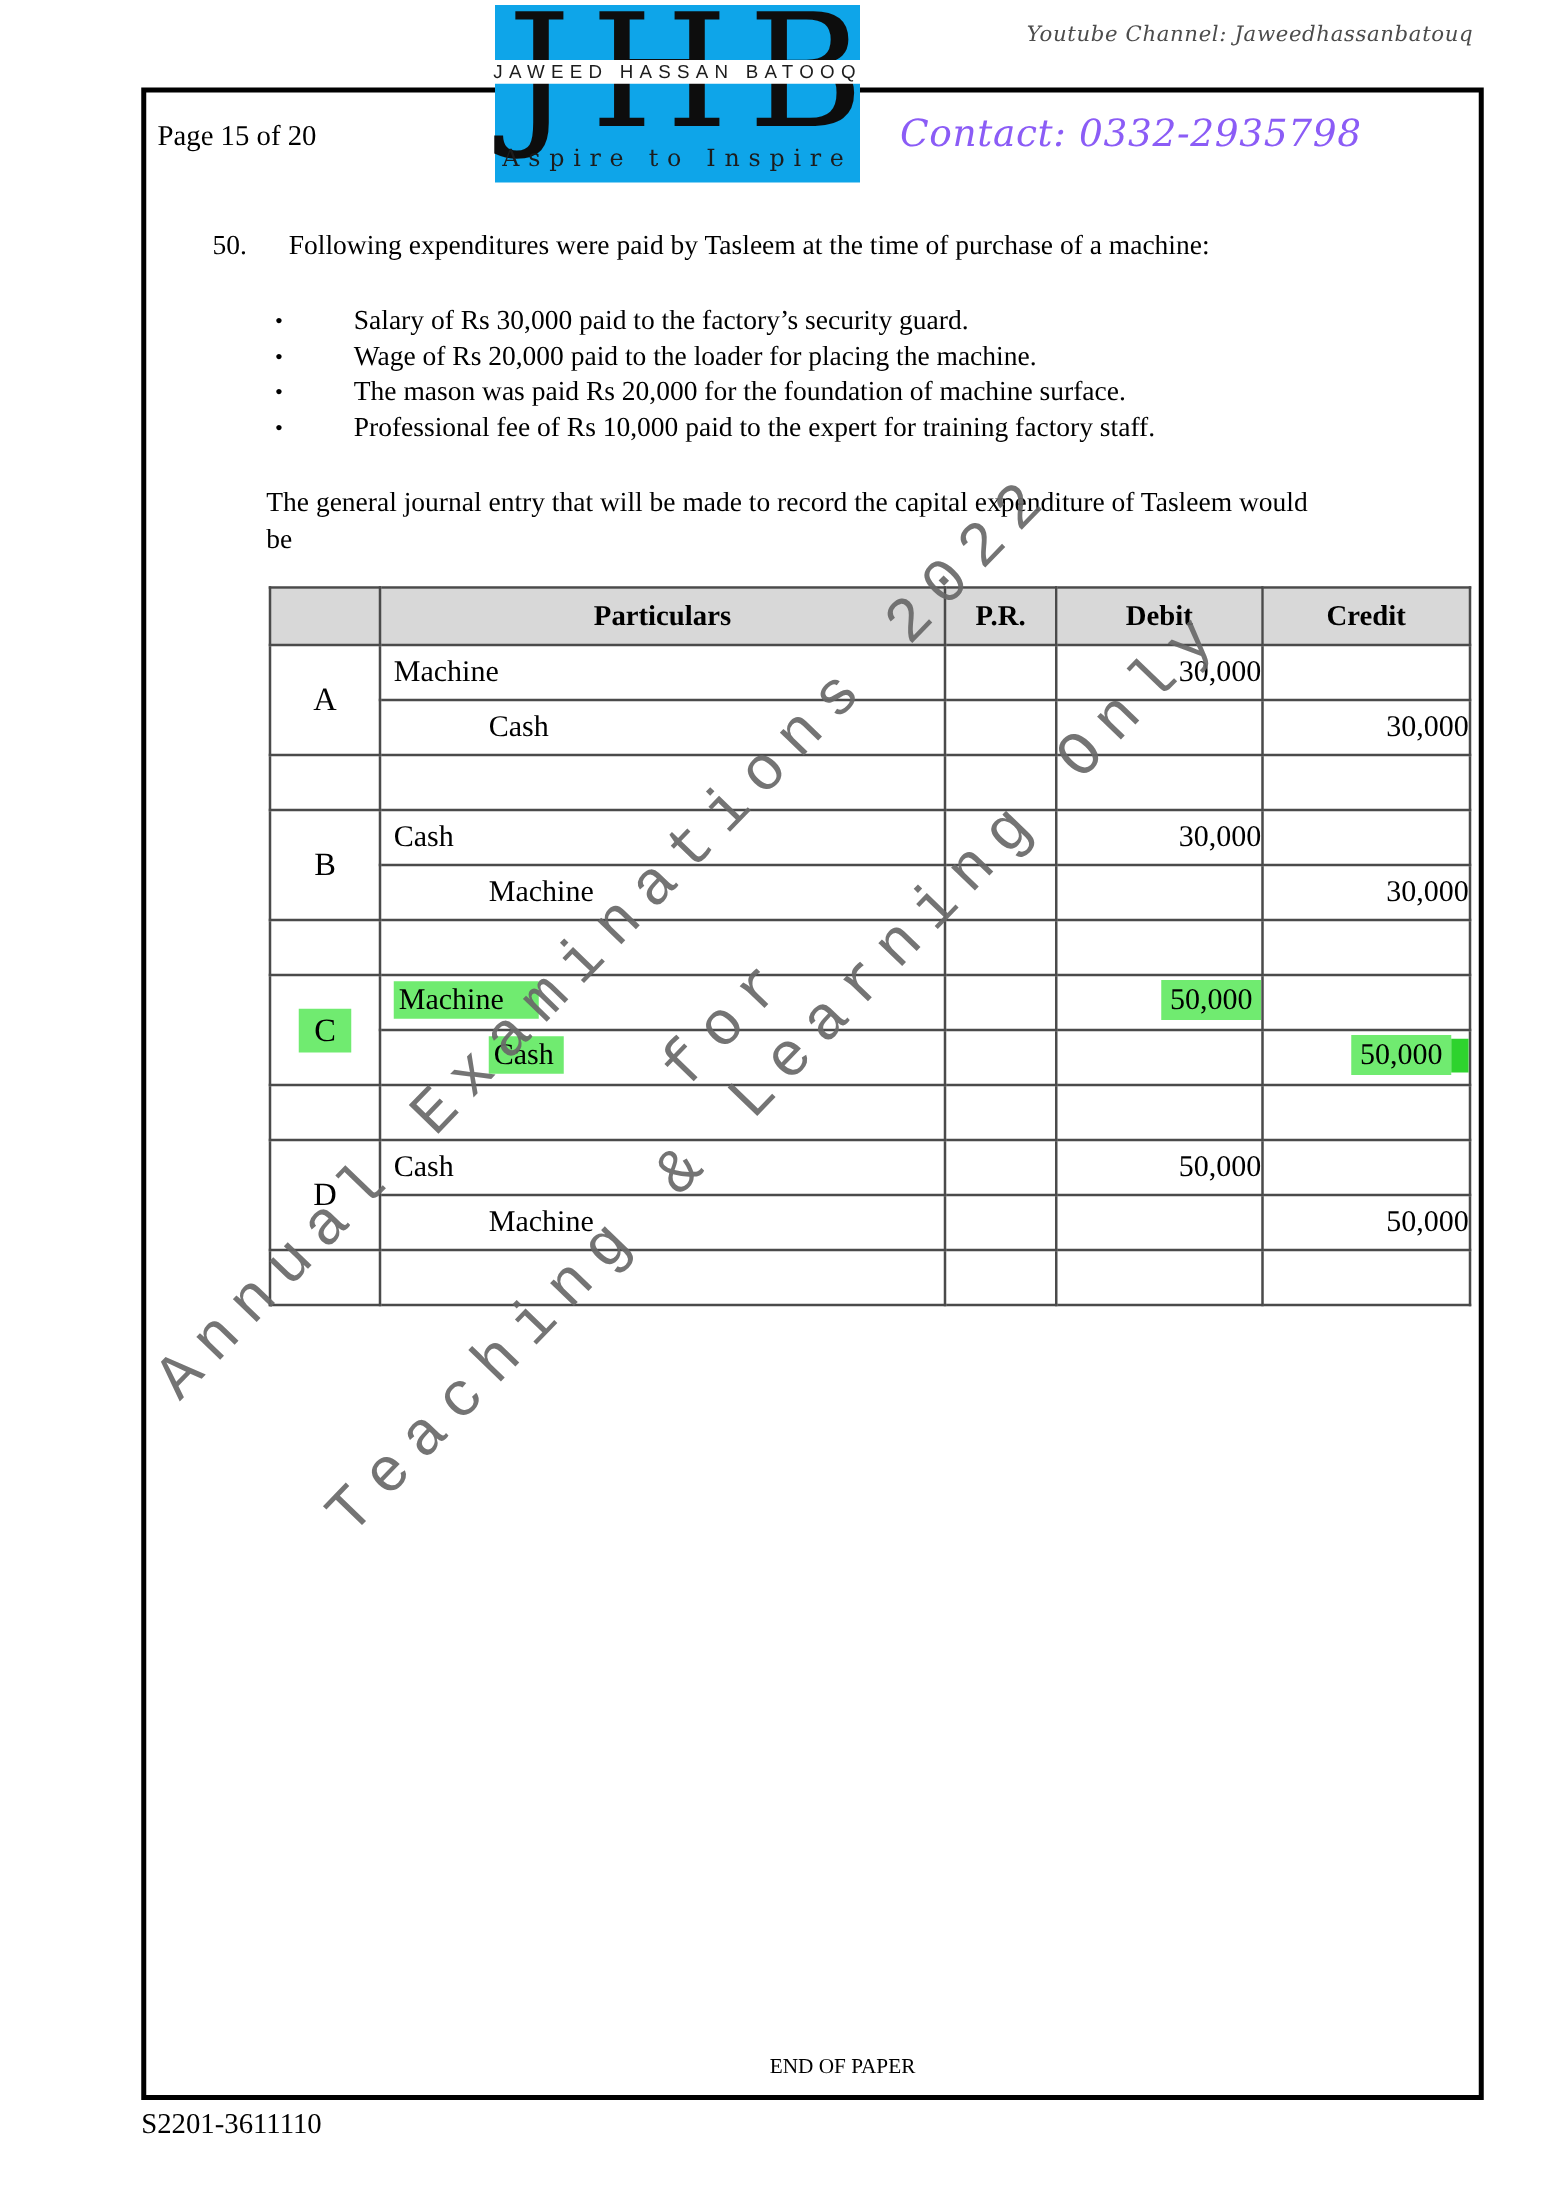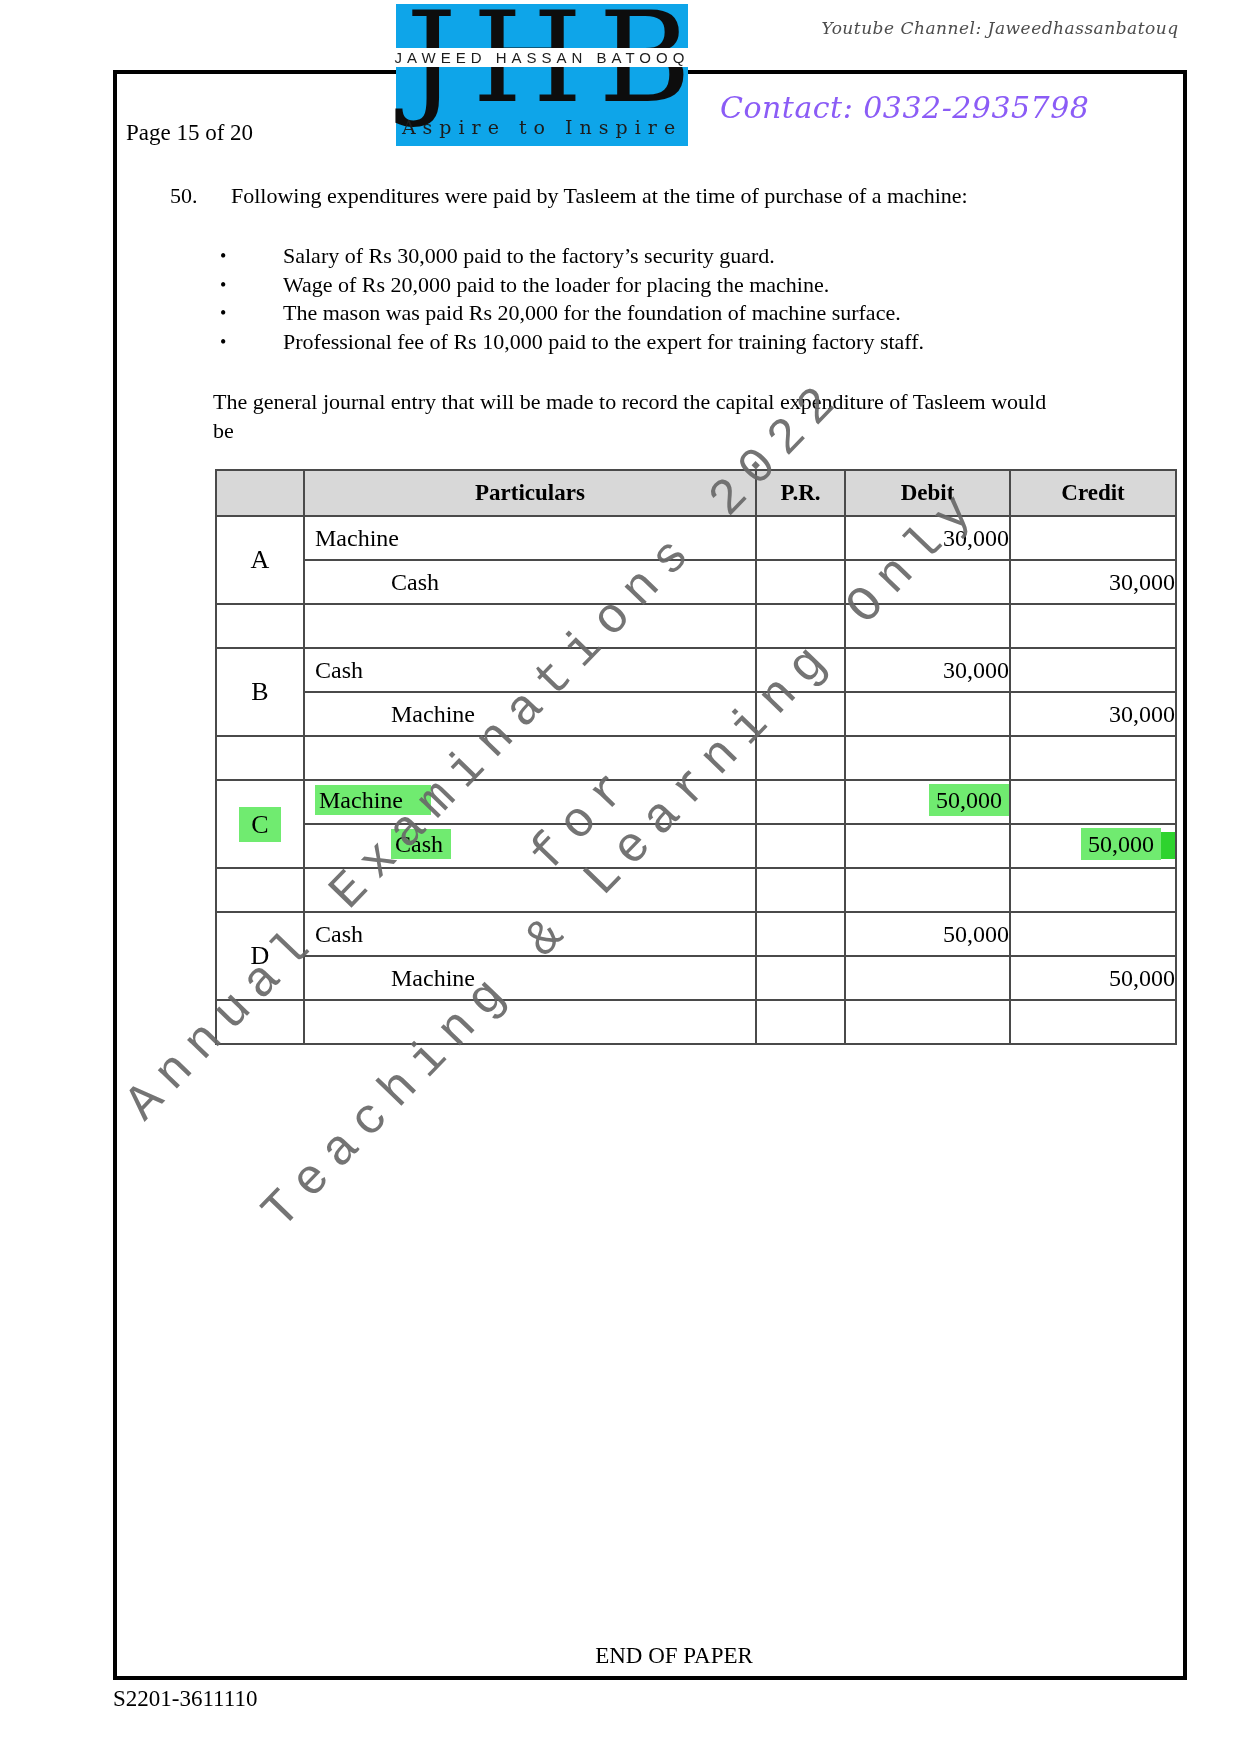--- a/index.html
+++ b/index.html
@@ -33,21 +33,21 @@
   }
   .logo-tagline{
     position:absolute;top:112px;left:0;width:100%;text-align:center;
     font-family:"DejaVu Serif", serif;font-size:19px;letter-spacing:7px;color:#1c1c1c;
   }
   .contact-line{
     position:absolute;top:90px;left:720px;width:280px;
     font-family:"DejaVu Serif", serif;font-style:italic;font-size:30px;color:#8b5cf6;
     letter-spacing:.5px;white-space:nowrap;
   }
-  .page-label{position:absolute;top:96px;left:126px;font-size:23px;margin-top:24px;}
+  .page-label{position:absolute;top:96px;left:126px;font-size:23px;}
   
   .question{position:absolute;top:183px;left:152px;width:910px;font-size:22px;}
   .q-row{display:flex;margin-left:18px;}
   .q-num{width:61px;flex:none;}
   .q-text{flex:1;}
   .bullets{margin-top:33px;}
   .bullet-row{display:flex;line-height:28.5px;}
   .bullet-dot{width:63px;flex:none;padding-left:68px;box-sizing:content-box;font-size:18px;}
   .bullet-text{flex:1;}
   .q-prompt{margin-top:31px;margin-left:61px;width:850px;line-height:29px;}
@@ -81,21 +81,21 @@
   .wm{
     position:absolute;white-space:nowrap;pointer-events:none;z-index:6;
     font-family:"Liberation Mono", monospace;font-size:50px;letter-spacing:12px;
     color:rgba(104,104,104,0.92);
   }
   .wm1{left:485px;top:750px;transform:translate(-50%,-50%) rotate(-46deg);}
   .wm2{left:583px;top:818px;transform:translate(-50%,-50%) rotate(-46deg);}
   .wm3{left:622px;top:858px;transform:translate(-50%,-50%) rotate(-46deg);}
   
   .end-of-paper{
-    position:absolute;left:113px;top:1643px;width:1122px;text-align:center;font-size:23px;
+    position:absolute;left:113px;top:1643px;width:1122px;text-align:center;font-size:17px;
   }
   .footer-code{position:absolute;left:113px;top:1686px;font-size:23px;}
 </style>
 </head>
 <body>
 
 <div class="youtube-line">Youtube Channel: Jaweedhassanbatouq</div>
 
 <div class="page-box"></div>
 

